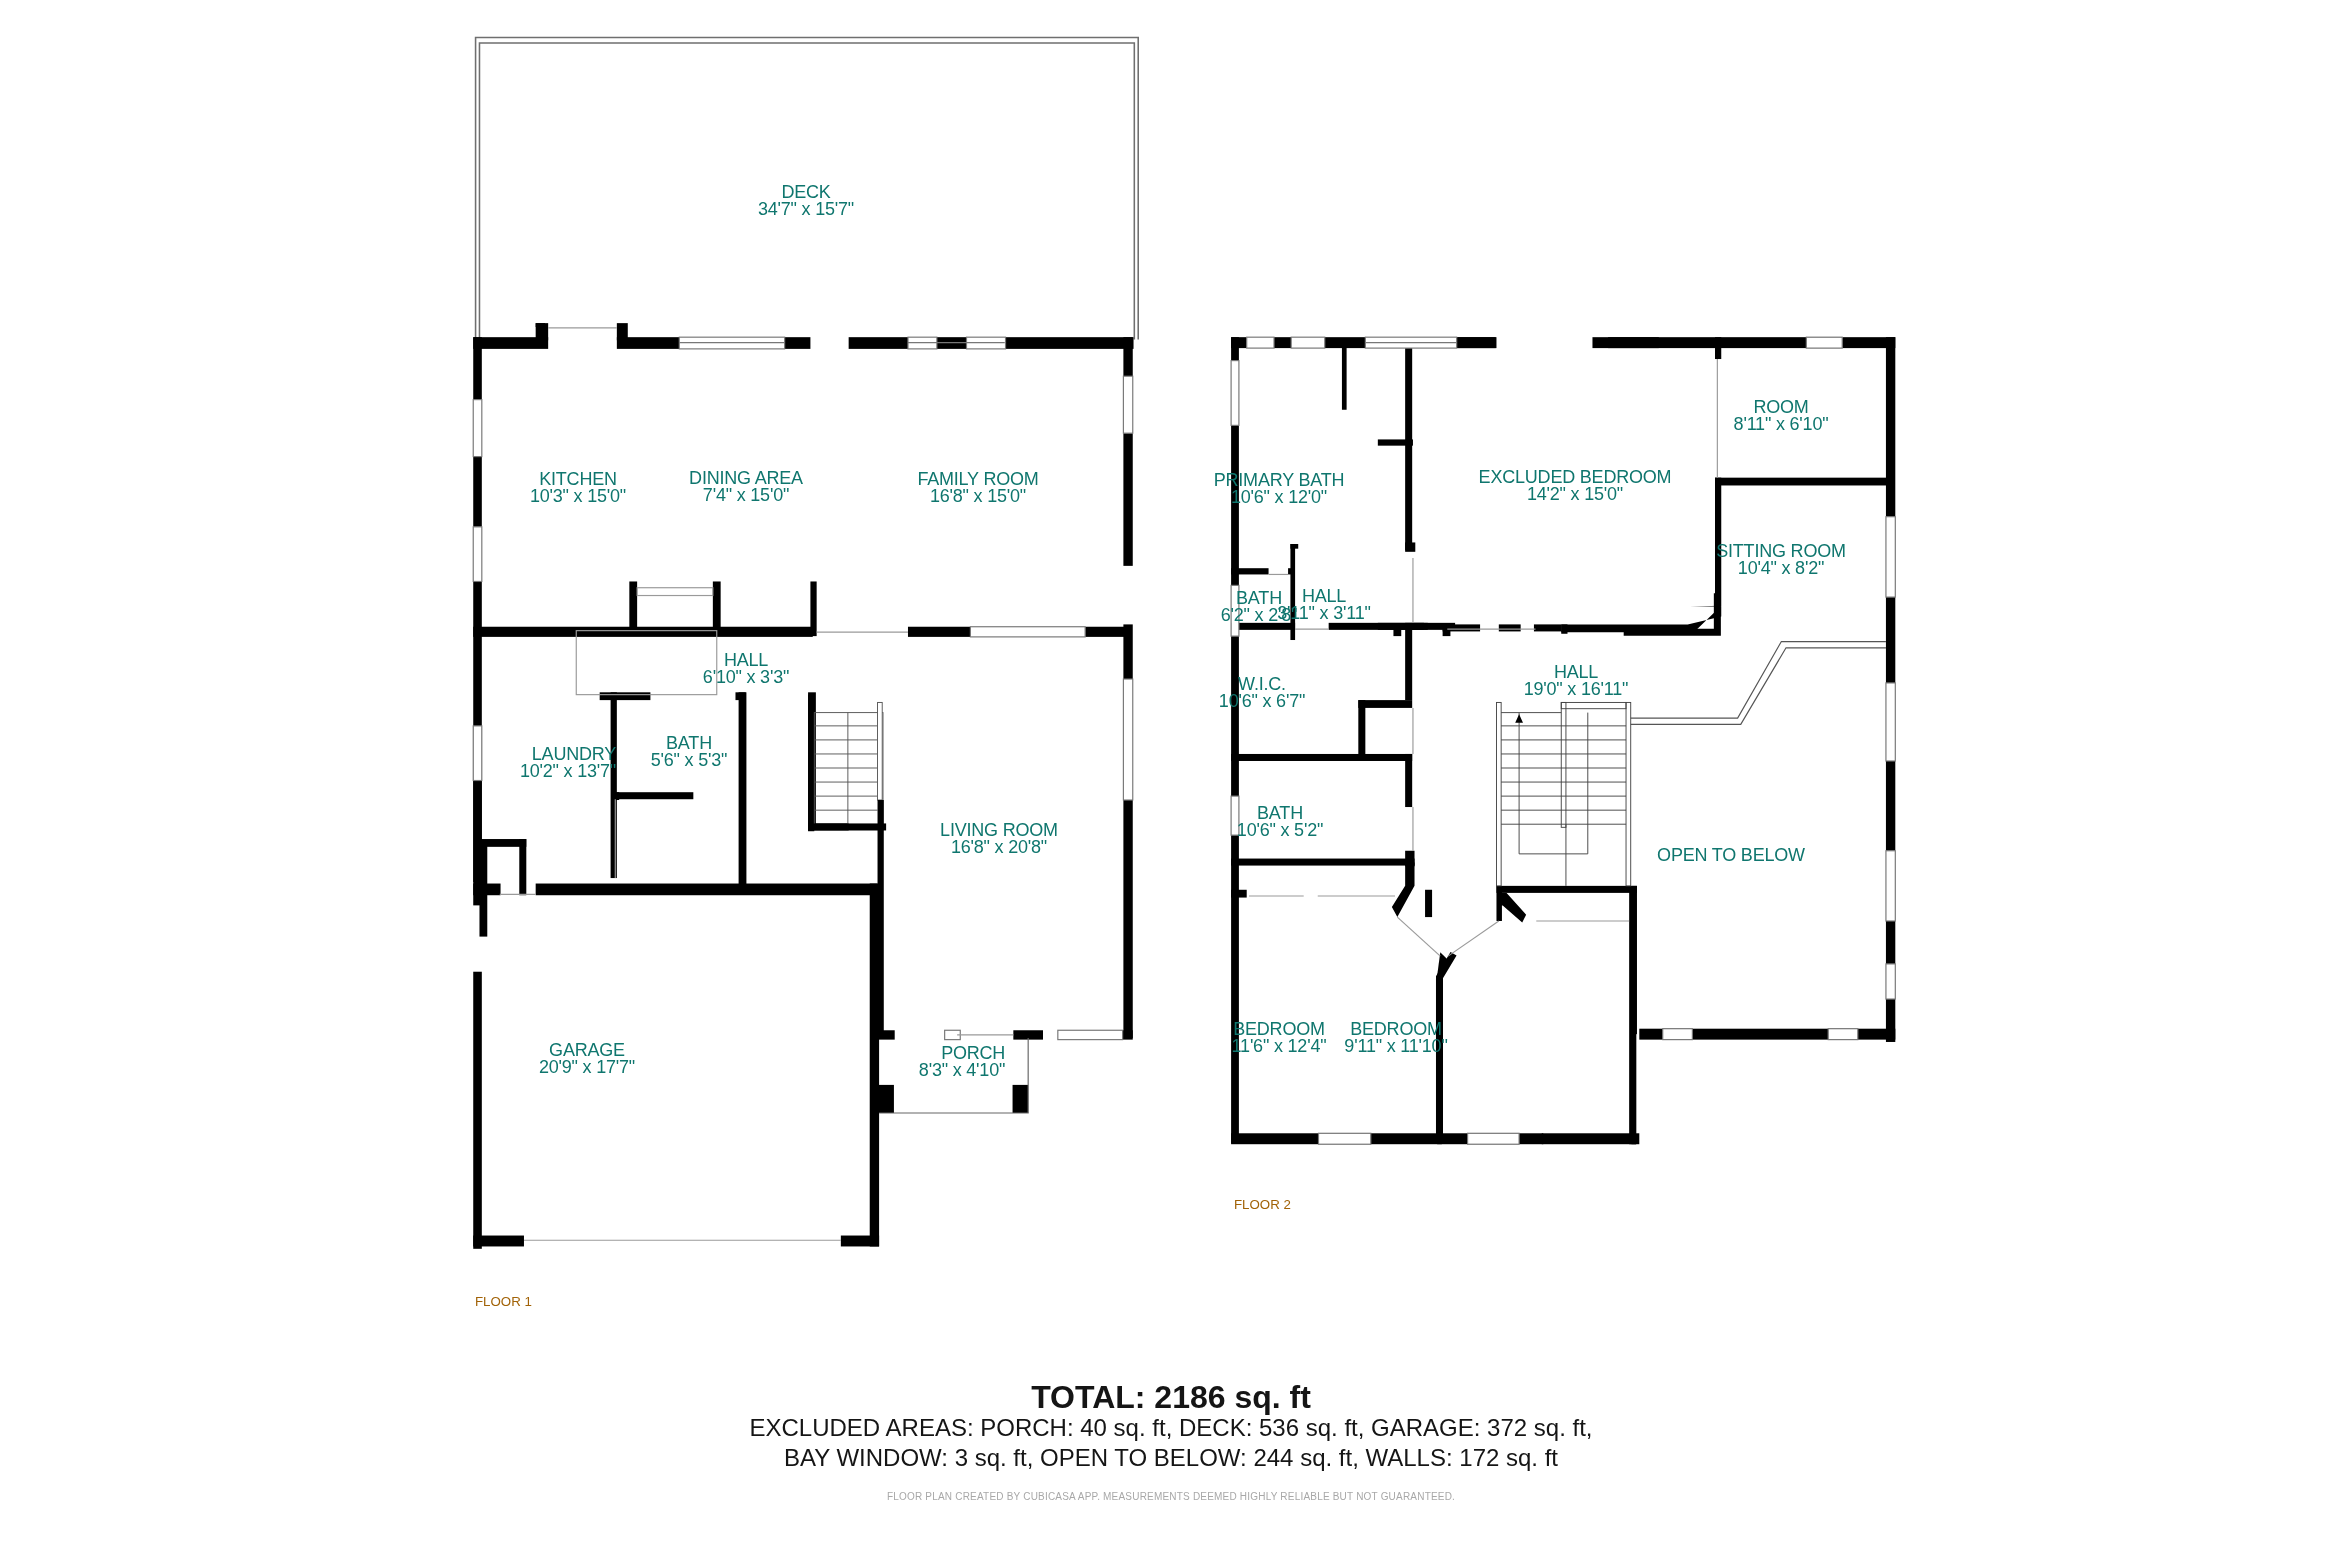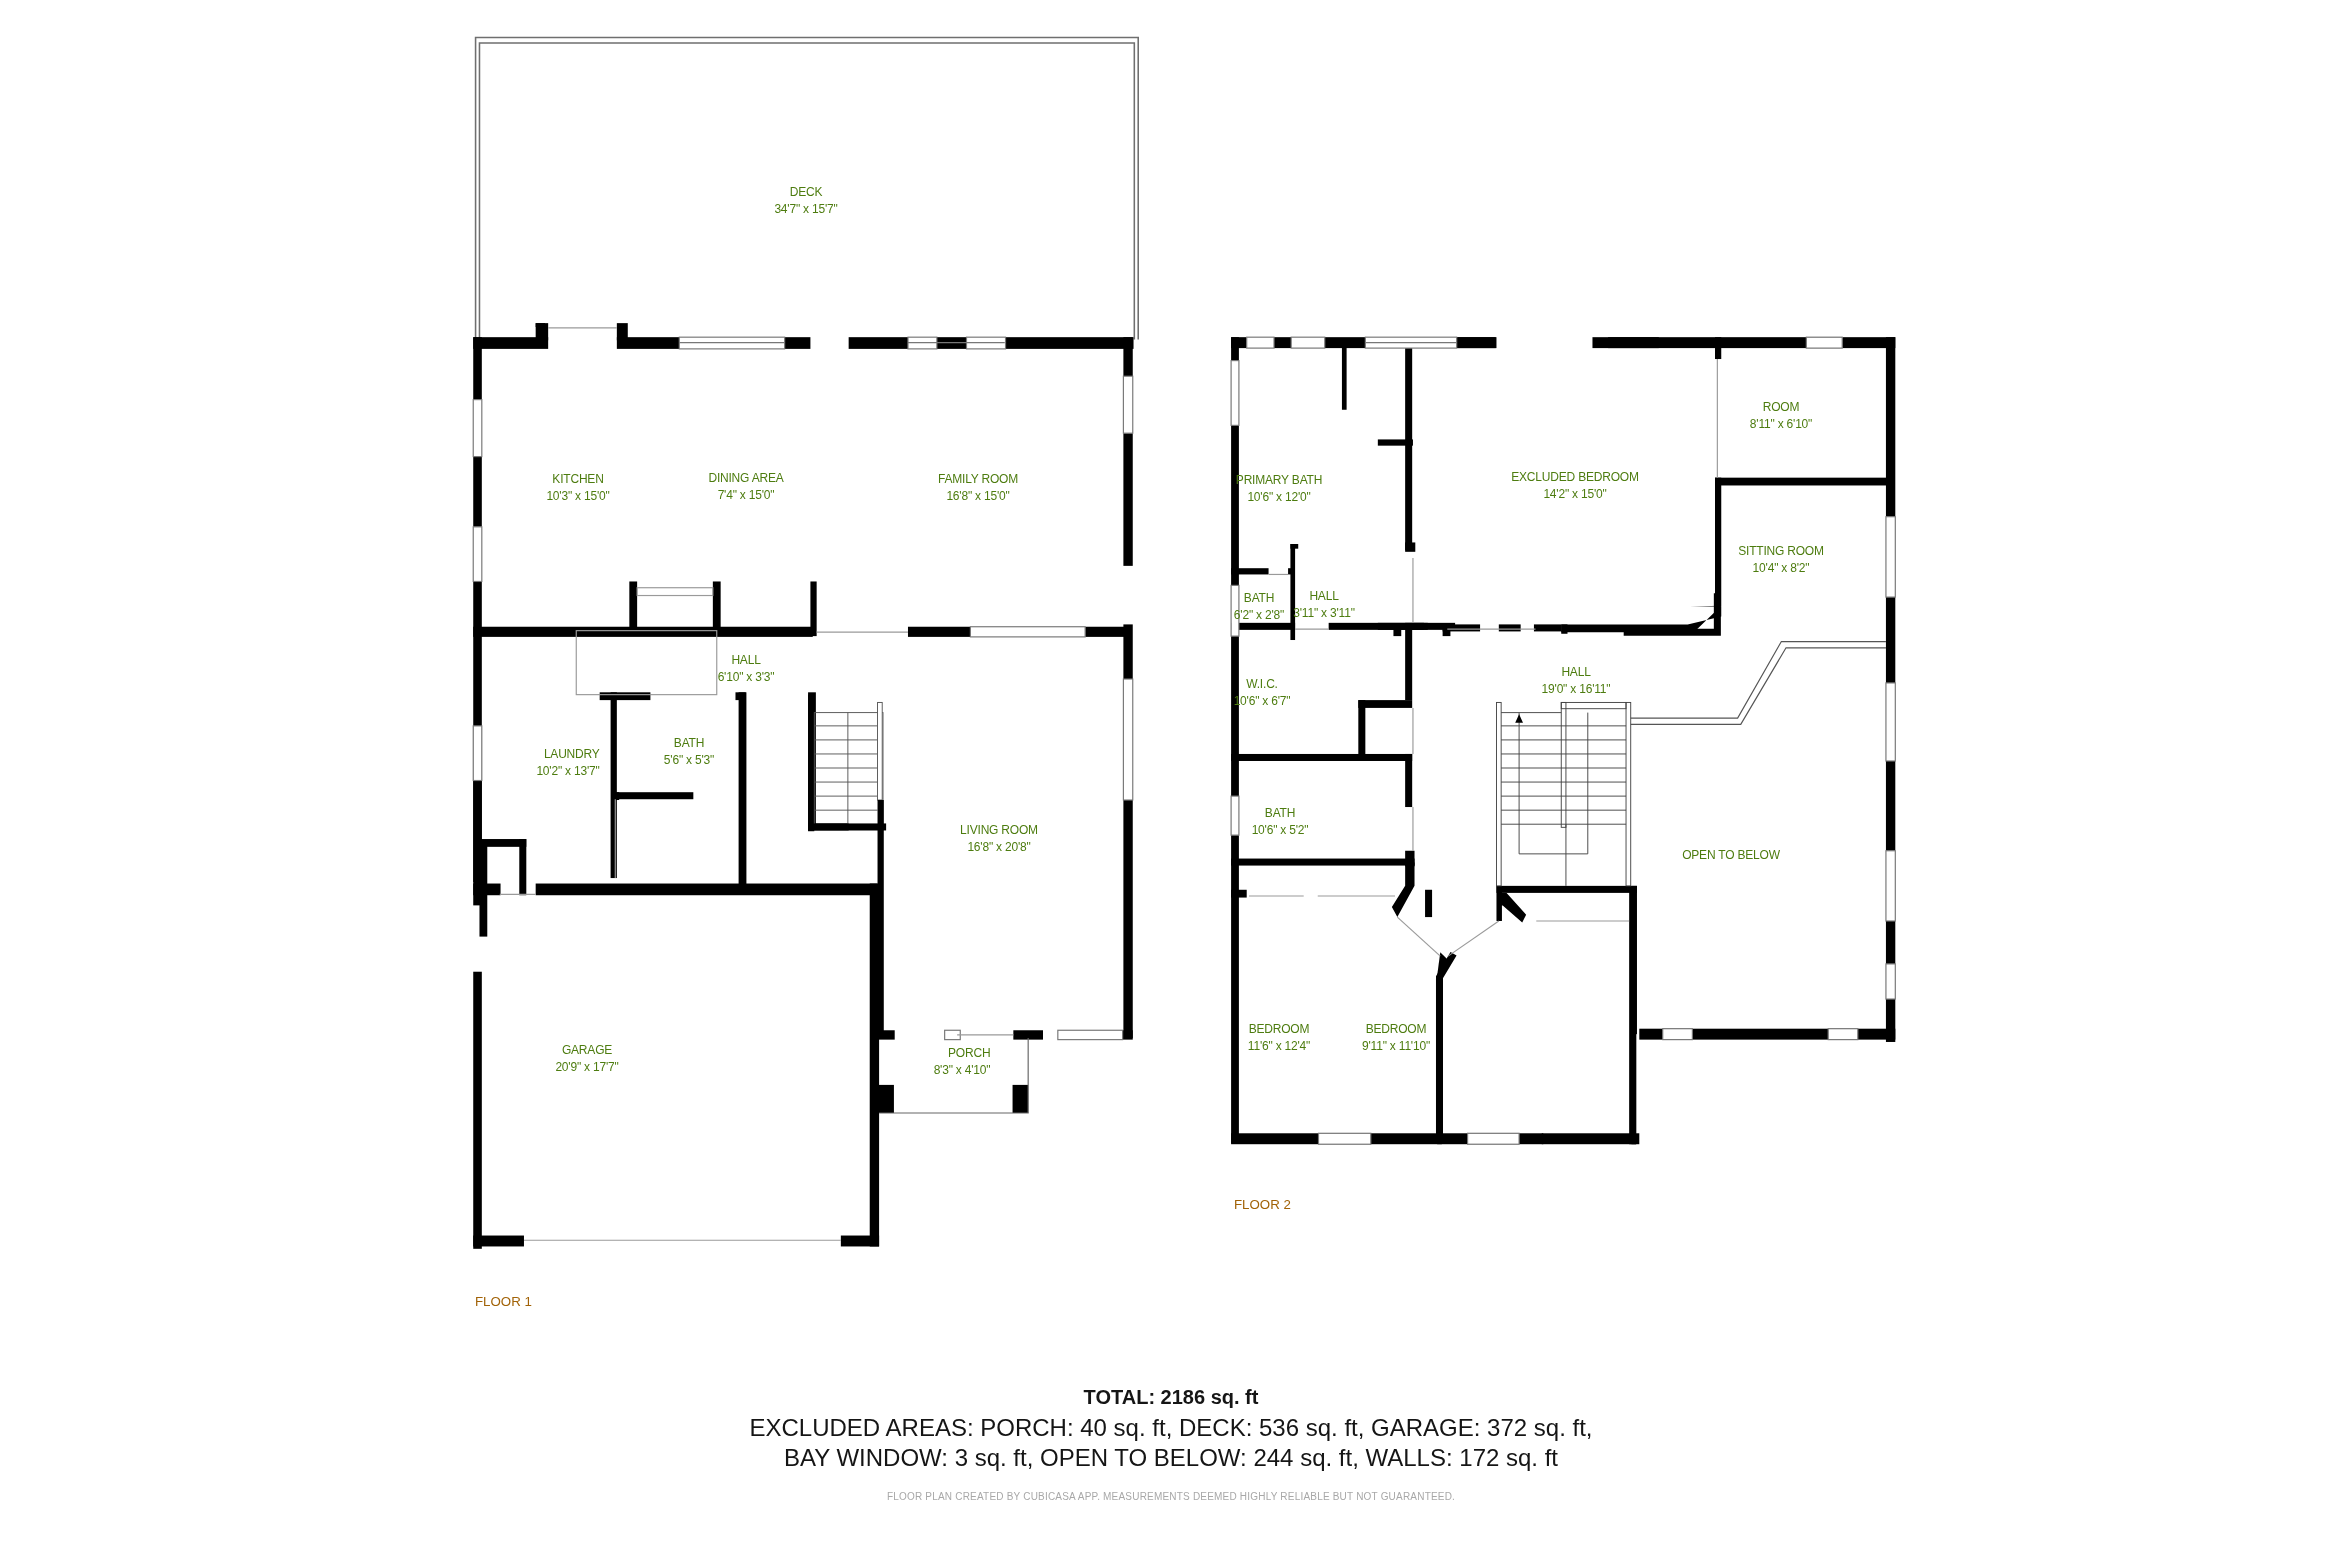--- a/index.html
+++ b/index.html
@@ -1,27 +1,27 @@
 <!DOCTYPE html>
 <html style="font-size:12.5px"><head>
 <meta charset="utf-8">
 <style>
   html, body { margin:0; padding:0; background:#ffffff; }
   body { width:2342px; height:1561px; position:relative; overflow:hidden;
          font-family:"Liberation Sans", "DejaVu Sans", sans-serif; color:#222; }
   #plan { position:absolute; left:0; top:0; width:2342px; height:1561px; }
   .room-label { position:absolute; transform:translate(-50%,-50%); text-align:center;
-                font-size:12px; line-height:17px; color:#4d7c0f; white-space:nowrap;
+                font-size:18px; line-height:17px; color:#0f766e; white-space:nowrap;
                 font-family:"Liberation Sans", sans-serif; letter-spacing:-0.2px; }
   .room-label .dim { display:block; }
   .floor-label { position:absolute; font-size:13.3px; color:#a16207;
                  font-family:"Liberation Sans", sans-serif; }
   .summary { position:absolute; left:0; width:2342px; top:1382px; text-align:center;
              font-family:"Liberation Sans", sans-serif; color:#151515; }
-  .summary .total { font-weight:bold; font-size:20px; line-height:31px; }
+  .summary .total { font-weight:bold; font-size:32px; line-height:31px; }
   .summary .line { font-size:24px; line-height:30px; }
   .summary .credit { font-size:10px; color:#a8a8a8; margin-top:18px; letter-spacing:0.2px; }
 </style>
 </head>
 <body>
 
 <svg id="plan" viewBox="0 0 3000 2000" xmlns="http://www.w3.org/2000/svg">
 
   <g>
 

